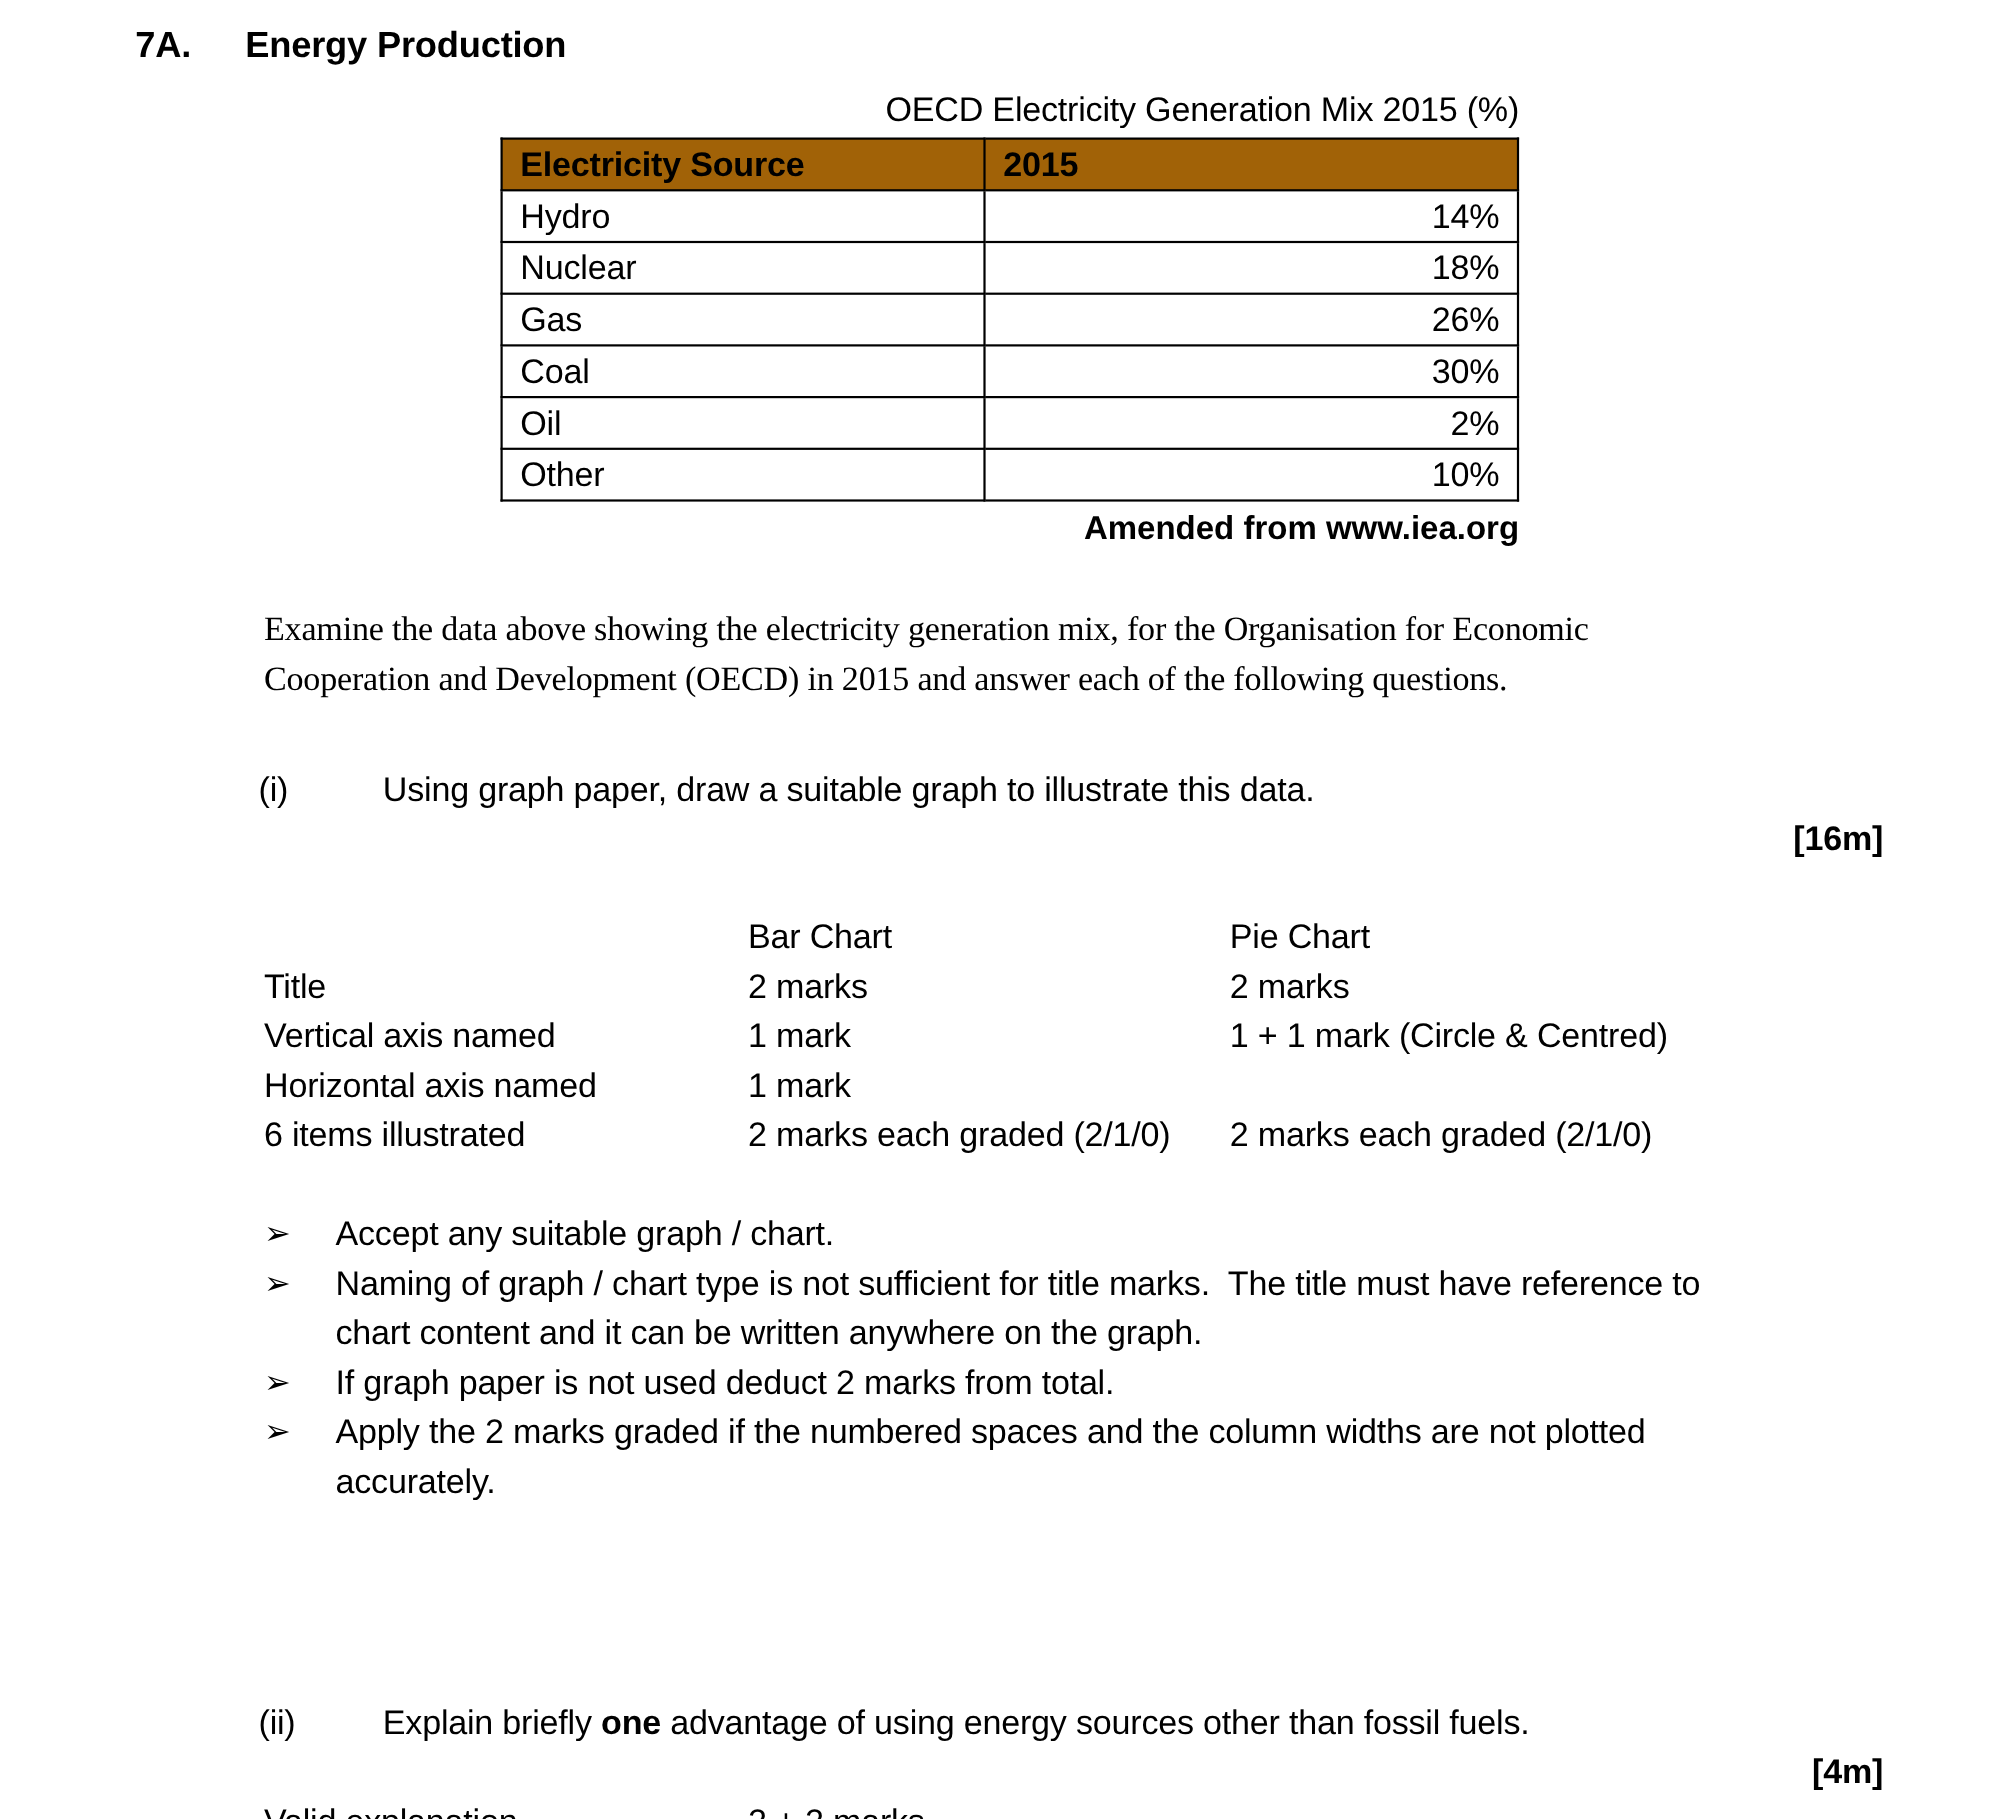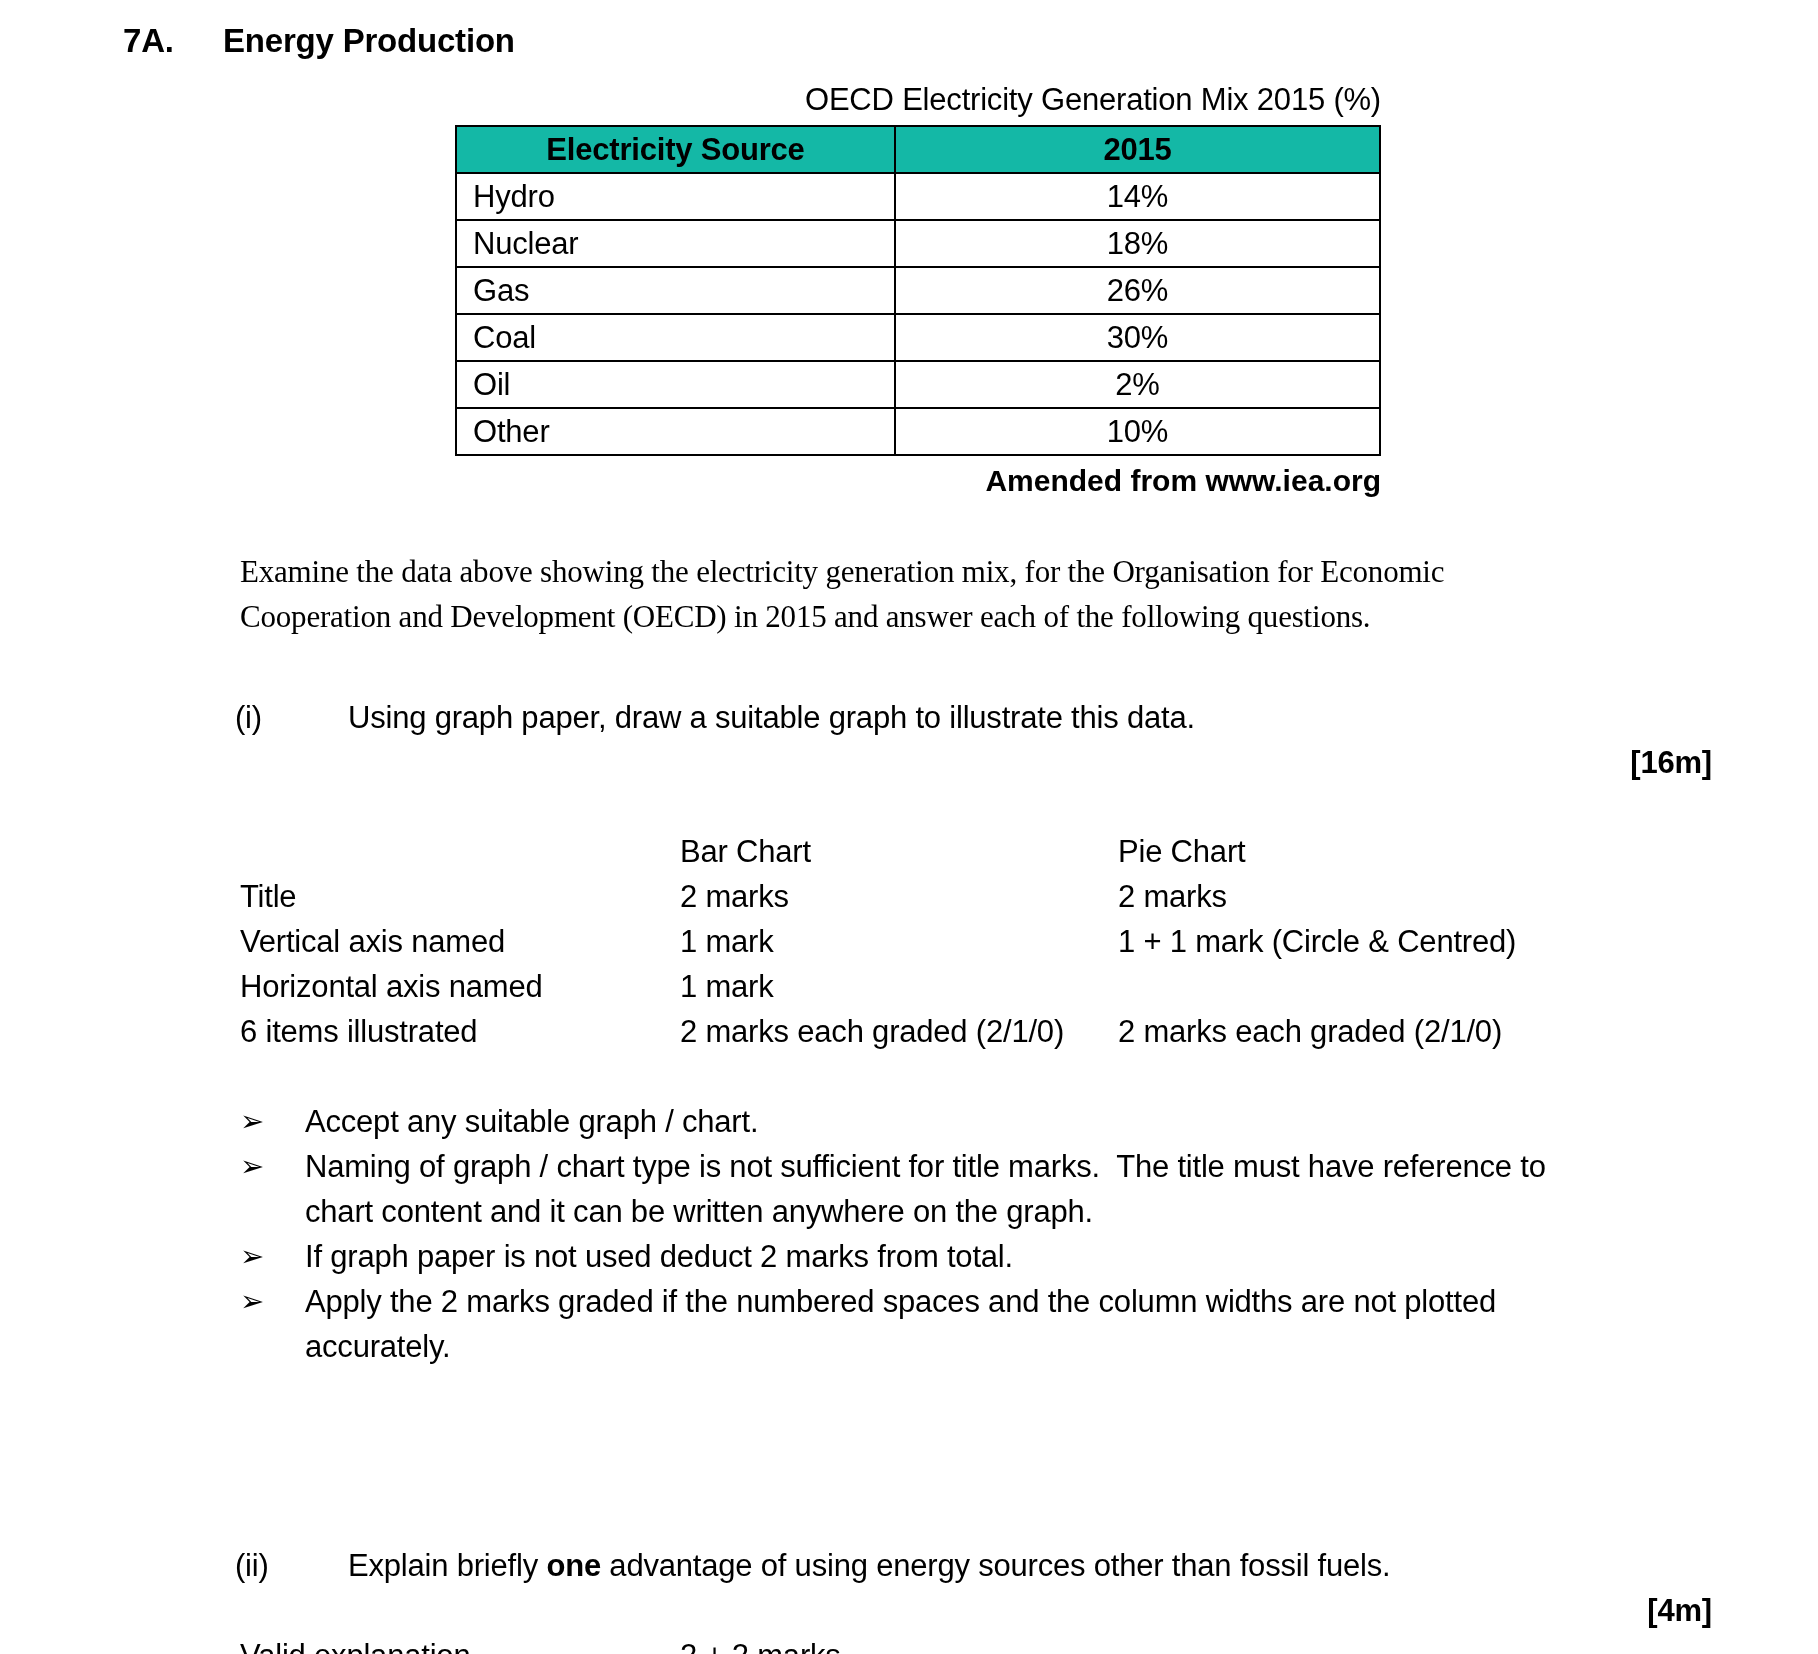--- a/index.html
+++ b/index.html
@@ -10,23 +10,23 @@
     font-size:31px; letter-spacing:-0.2px;
     overflow:hidden;
   }
   .heading { padding:18px 0 0 123px; font-weight:bold; line-height:45px; font-size:33px; }
   .heading .num { display:inline-block; width:100px; }
 
   .table-wrap { width:926px; margin:14px 0 0 455px; }
   .table-title { text-align:right; line-height:45px; }
   table.data { border-collapse:collapse; width:100%; margin-top:3px; border:2px solid #000; }
   .data th, .data td { border:2px solid #000; height:45px; padding:0 16px; }
-  .data th { background:#14b8a6; font-weight:bold; text-align:center; }
+  .data th { background:#a16207; font-weight:bold; text-align:left; }
   .data td.src { text-align:left; width:405px; }
-  .data td.val { text-align:center;border-radius:18px; }
+  .data td.val { text-align:right;border-radius:18px; }
   .source-note { text-align:right; font-size:30px; letter-spacing:0; margin-top:9px; line-height:32px;font-weight:bold; }
 
   .intro { margin:52px 0 0 240px; width:1545px; line-height:45px; white-space:pre-wrap;font-family:Liberation Serif, serif; }
 
   .qrow { margin-top:56px; padding-left:235px; display:flex; line-height:45px; }
   .qrow.second { margin-top:6px; }
   .qrow .qlabel { width:113px; flex:none; }
   .qrow .qtext b { font-weight:bold; }
   .marks-line { text-align:right; padding-right:106px; font-weight:bold; line-height:45px; }
 

